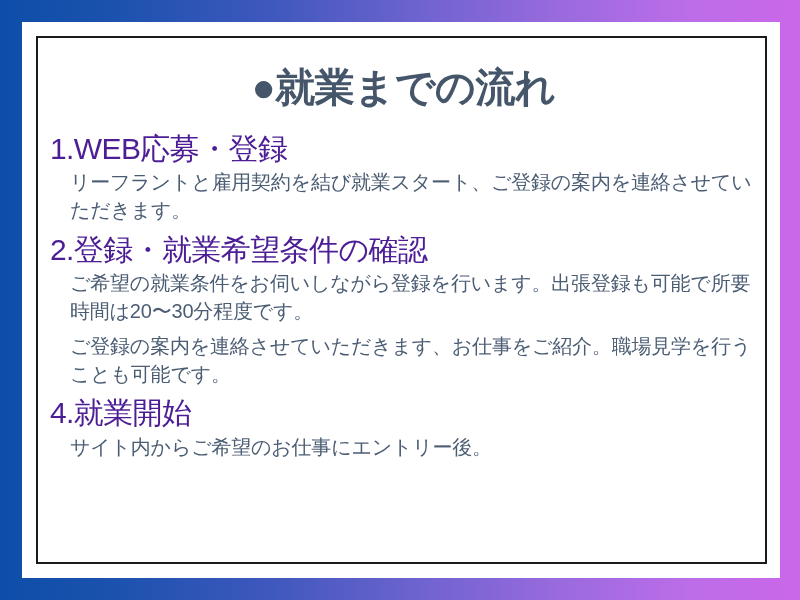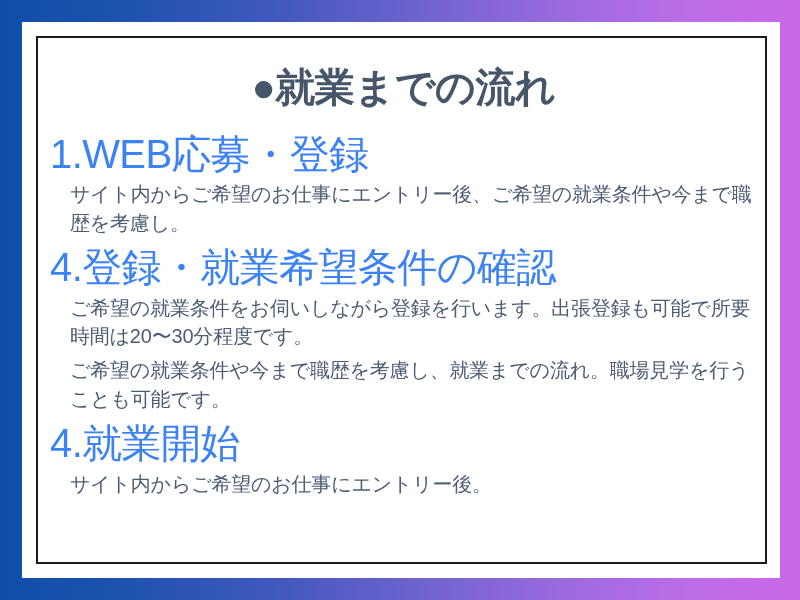--- a/index.html
+++ b/index.html
@@ -77,25 +77,25 @@
   .step-item {
     margin: 0 0 6px 0;
     padding: 0;
   }
   .step-item:last-child {
     margin-bottom: 0;
   }
   .step-heading {
     margin: 0;
     padding: 0 0 1px 2px;
-    font-size: 40px;
+    font-size: 30px;
     line-height: 1.24;
     font-weight: 400;
     letter-spacing: -0.6px;
-    color: #3b82f6;
+    color: #4c1d95;
     white-space: nowrap;
   }
   .step-body {
     margin: 0;
     padding: 0 2px 0 22px;
     font-size: 20px;
     line-height: 1.42;
     font-weight: 400;
     letter-spacing: -0.2px;
     color: #4b5d73;
@@ -108,30 +108,30 @@
 <div id="gradient-frame">
   <div id="paper-sheet">
     <div id="content-frame">
 
       <h1 id="doc-title">●就業までの流れ</h1>
 
       <ol id="steps-list">
 
         <li class="step-item">
           <h2 class="step-heading">1.WEB応募・登録</h2>
-          <p class="step-body">サイト内からご希望のお仕事にエントリー後、ご希望の就業条件や今まで職歴を考慮し。</p>
+          <p class="step-body">リーフラントと雇用契約を結び就業スタート、ご登録の案内を連絡させていただきます。</p>
         </li>
 
         <li class="step-item">
-          <h2 class="step-heading">4.登録・就業希望条件の確認</h2>
+          <h2 class="step-heading">2.登録・就業希望条件の確認</h2>
           <p class="step-body">ご希望の就業条件をお伺いしながら登録を行います。出張登録も可能で所要時間は20〜30分程度です。</p>
         </li>
 
         <li class="step-item">
-          <p class="step-body">ご希望の就業条件や今まで職歴を考慮し、就業までの流れ。職場見学を行うことも可能です。</p>
+          <p class="step-body">ご登録の案内を連絡させていただきます、お仕事をご紹介。職場見学を行うことも可能です。</p>
         </li>
 
         <li class="step-item">
           <h2 class="step-heading">4.就業開始</h2>
           <p class="step-body">サイト内からご希望のお仕事にエントリー後。</p>
         </li>
 
       </ol>
 
     </div>

